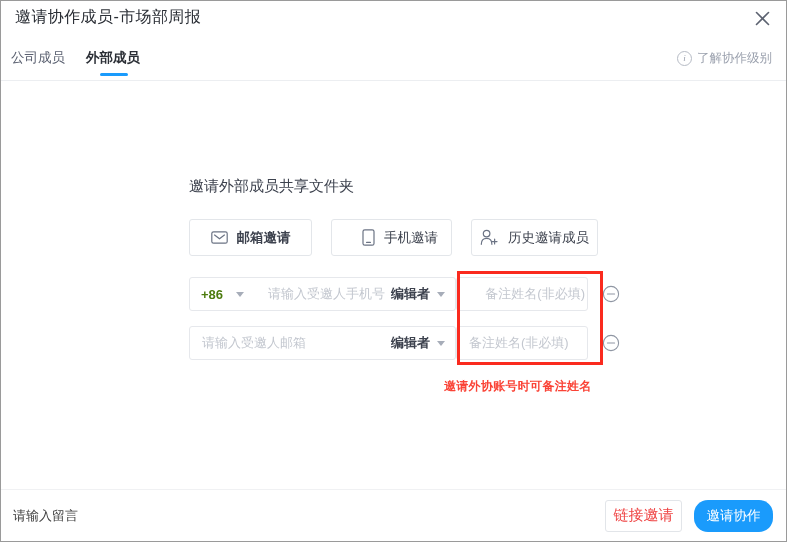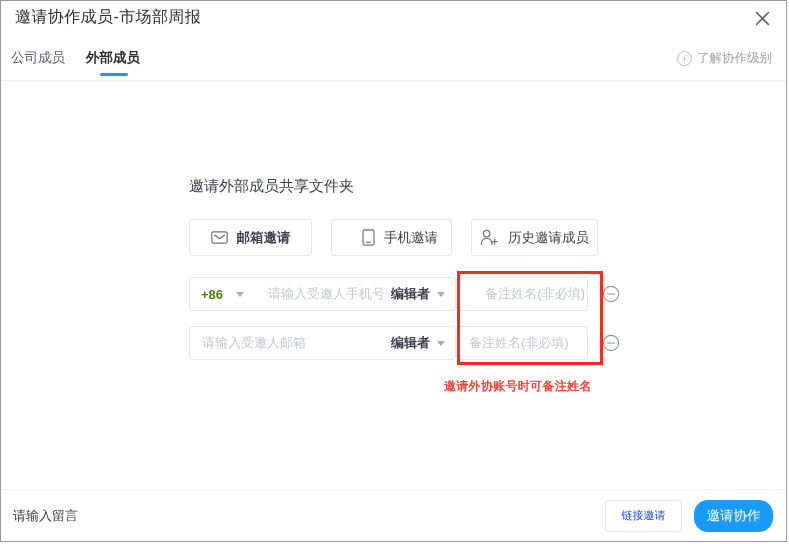--- a/index.html
+++ b/index.html
@@ -172,22 +172,22 @@
     position:absolute;left:12px;
     font-size:13px;color:#404040;cursor:text;
   }
   .fbtns{
     position:absolute;right:13px;
     display:flex;align-items:center;gap:12px;
   }
   .btn-link{
     width:77px;height:32px;
     border:1px solid #e2e5e9;border-radius:3px;
-    background:#fff;color:#1d4ed8;
-    font-size:11px;
+    background:#fff;color:#ef4444;
+    font-size:15px;
     display:flex;align-items:center;justify-content:center;
     cursor:pointer;box-sizing:border-box;
   }
   .btn-primary{
     width:79px;height:32px;
     border:none;border-radius:14px;
     background:#1a9bfc;color:#fff;
     font-size:13.5px;
     display:flex;align-items:center;justify-content:center;
     cursor:pointer;box-sizing:border-box;

